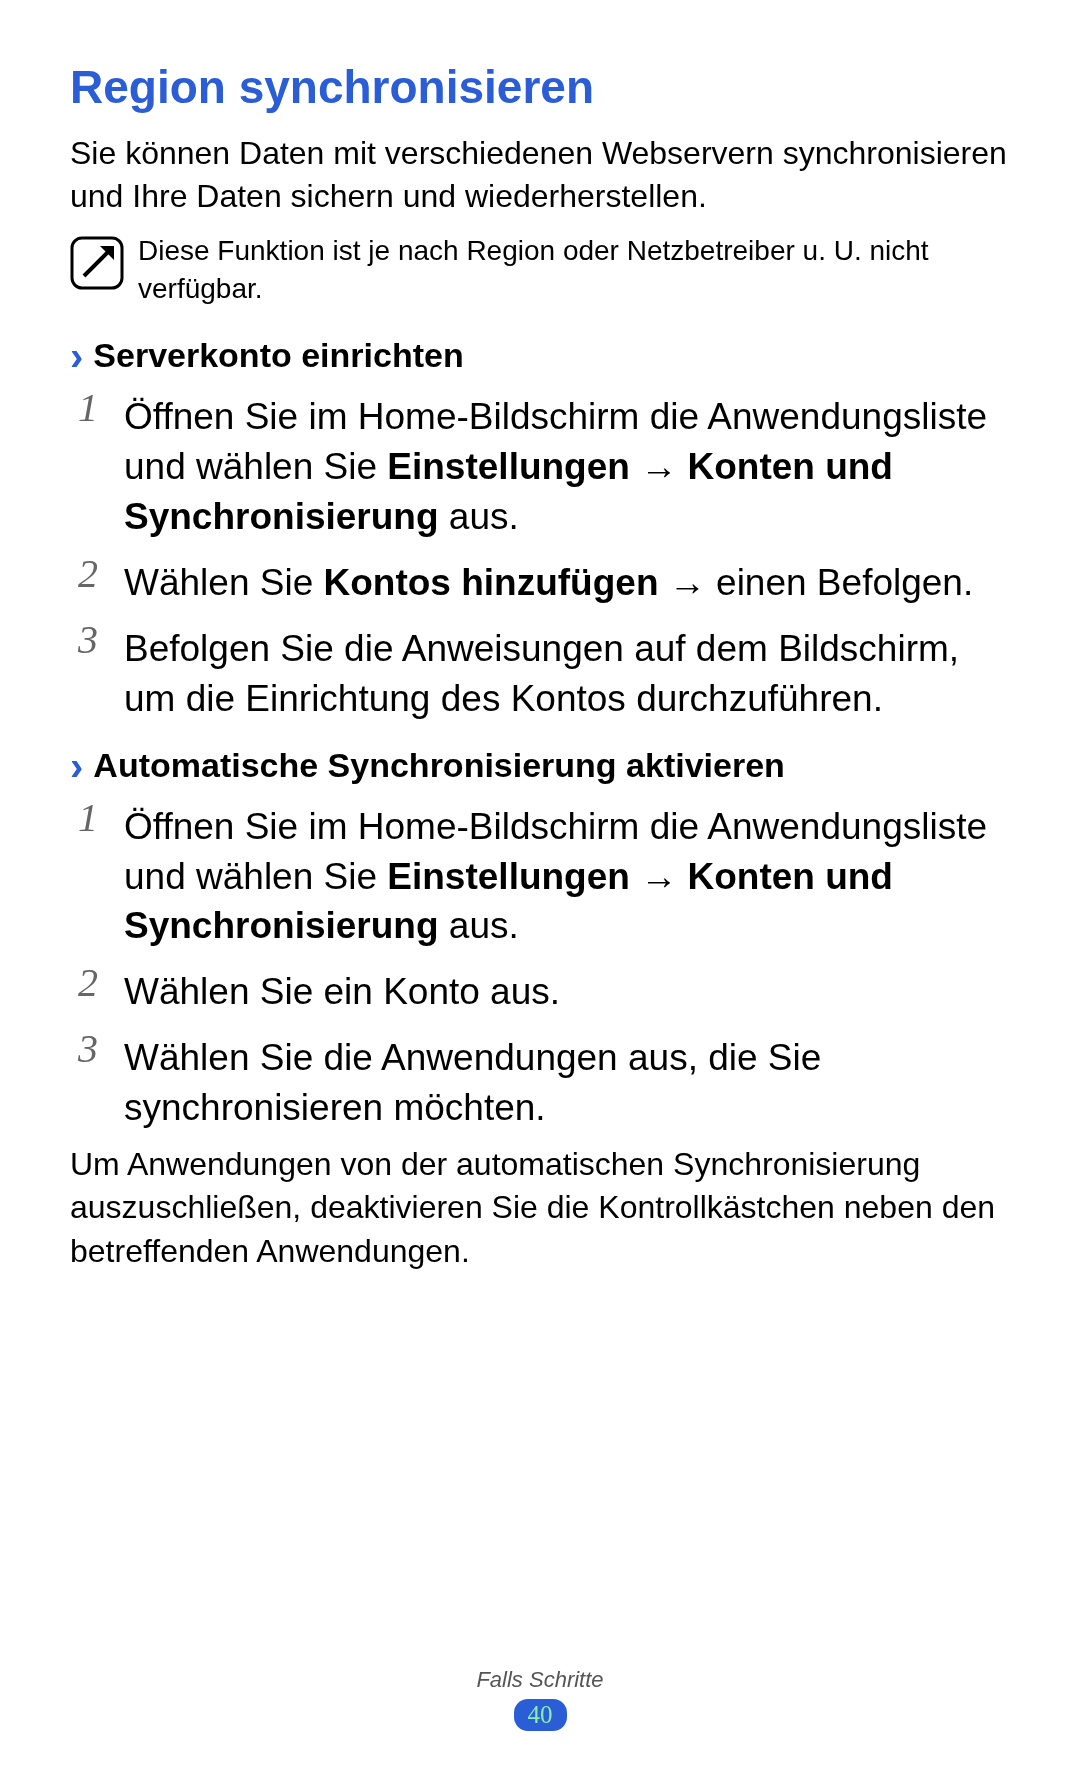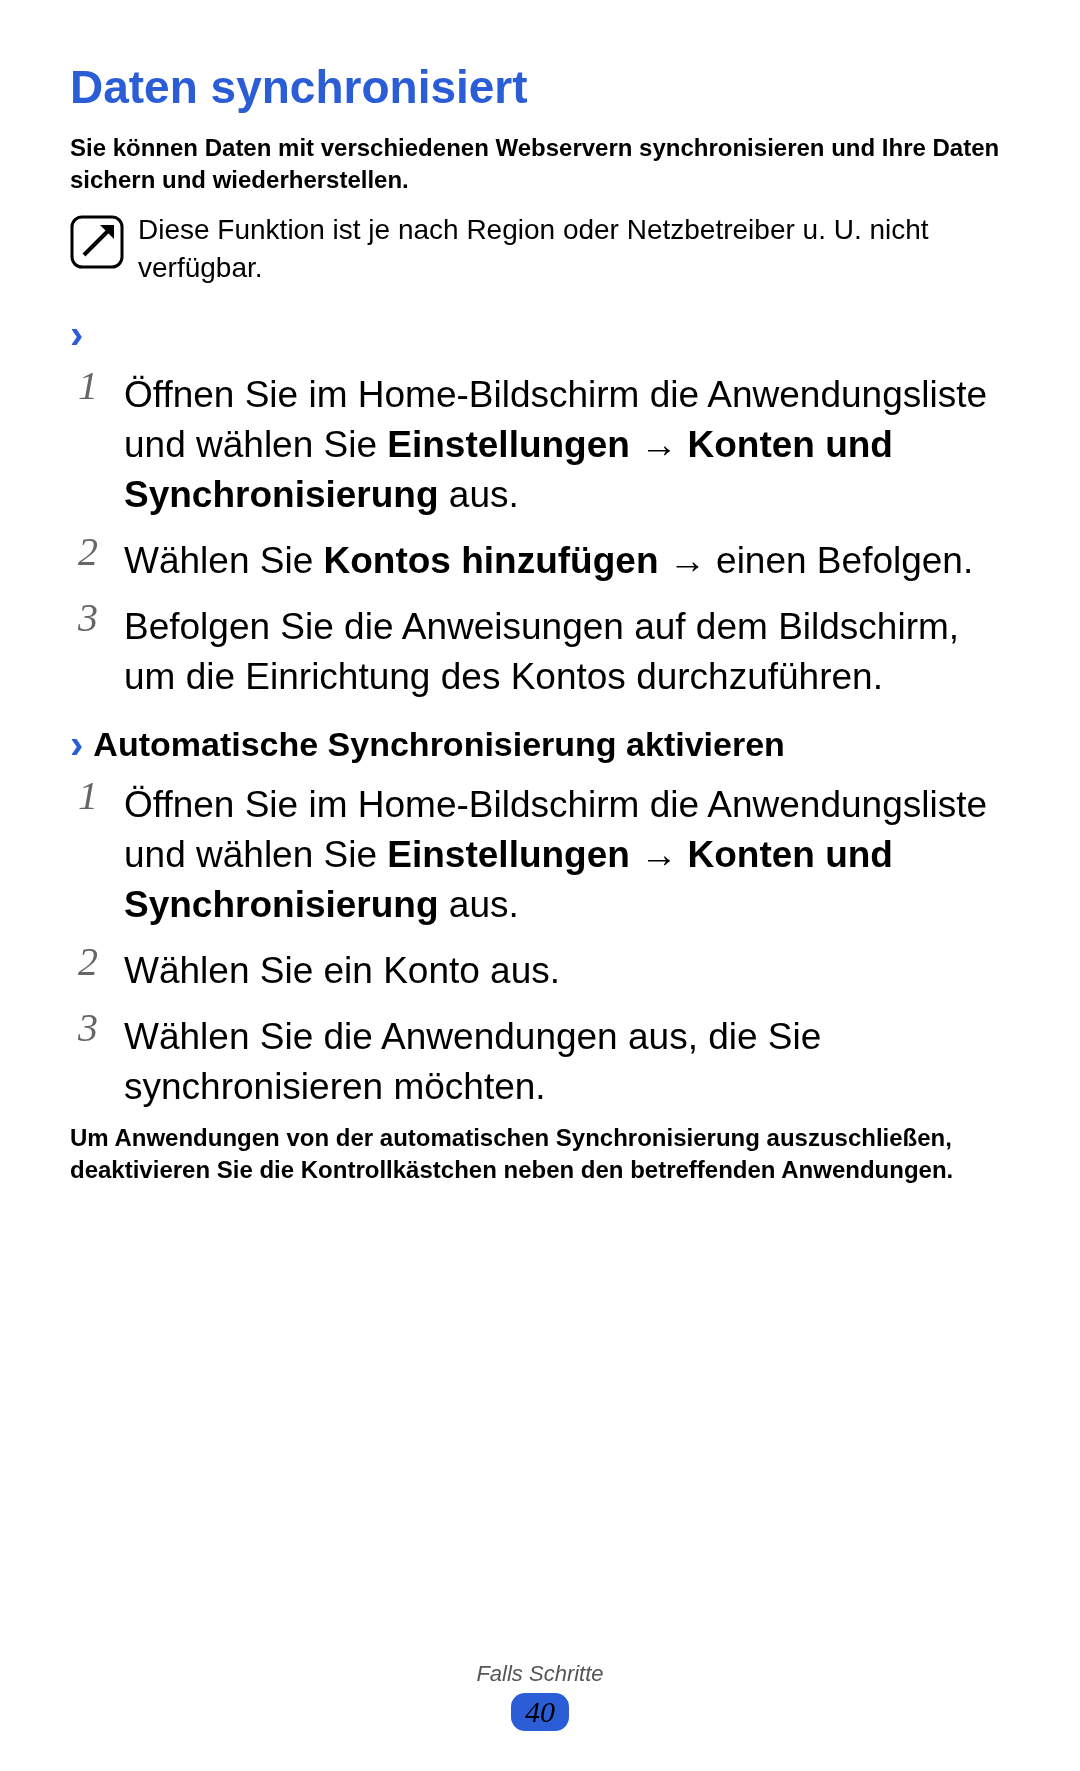--- a/index.html
+++ b/index.html
@@ -13,24 +13,23 @@
   .page {
     padding: 60px 70px 0 70px;
   }
   .h1 {
     color: #2a5dd6;
     font-size: 46px;
     font-weight: 700;
     margin-bottom: 18px;
   }
   .para {
-    font-size: 24px;
+    font-size: 32px;
     line-height: 1.35;
     margin-bottom: 14px;
-    font-weight: bold;
   }
   .note-row {
     display: flex;
     align-items: flex-start;
     gap: 14px;
     margin-top: 6px;
     margin-bottom: 28px;
   }
   .note-icon {
     flex: 0 0 auto;
@@ -88,50 +87,50 @@
   }
   .footer-top {
     font-style: italic;
     font-size: 22px;
     color: #555;
     margin-bottom: 6px;
   }
   .badge {
     display: inline-block;
     background: #2a5dd6;
-    color: #000000;
-    font-style: italic;
+    color: #86efac;
     font-family: Georgia, serif;
-    font-size: 30px;
+    font-size: 25px;
     padding: 2px 14px;
     border-radius: 14px;
   }
 </style>
 </head>
 <body>
 
 <div class="page">
 
-  <div class="h1">Daten synchronisiert</div>
+  <div class="h1">Region synchronisieren</div>
 
   <p class="para">Sie können Daten mit verschiedenen Webservern synchronisieren und Ihre Daten sichern und wiederherstellen.</p>
 
   <div class="note-row">
     <span class="note-icon">
       <svg viewBox="0 0 54 54" width="54" height="54">
         <rect x="2" y="2" width="50" height="50" rx="10" ry="10" fill="none" stroke="#000" stroke-width="3"></rect>
         <line x1="14" y1="40" x2="40" y2="14" stroke="#000" stroke-width="4"></line>
         <path d="M30 10 L44 10 L44 24 Z" fill="#000"></path>
       </svg>
     </span>
     <div class="note-text">Diese Funktion ist je nach Region oder Netzbetreiber u. U. nicht verfügbar.</div>
   </div>
 
   <div class="h2">
     <span class="chev">›</span>
+    <span>Serverkonto einrichten</span>
   </div>
 
   <div class="steps">
     <div class="step">
       <div class="step-num">1</div>
       <div class="step-text">
         <span>Öffnen Sie im Home-Bildschirm die Anwendungsliste und wählen Sie </span><span class="b">Einstellungen</span><span> → </span><span class="b">Konten und Synchronisierung</span><span> aus.</span>
       </div>
     </div>
     <div class="step">

